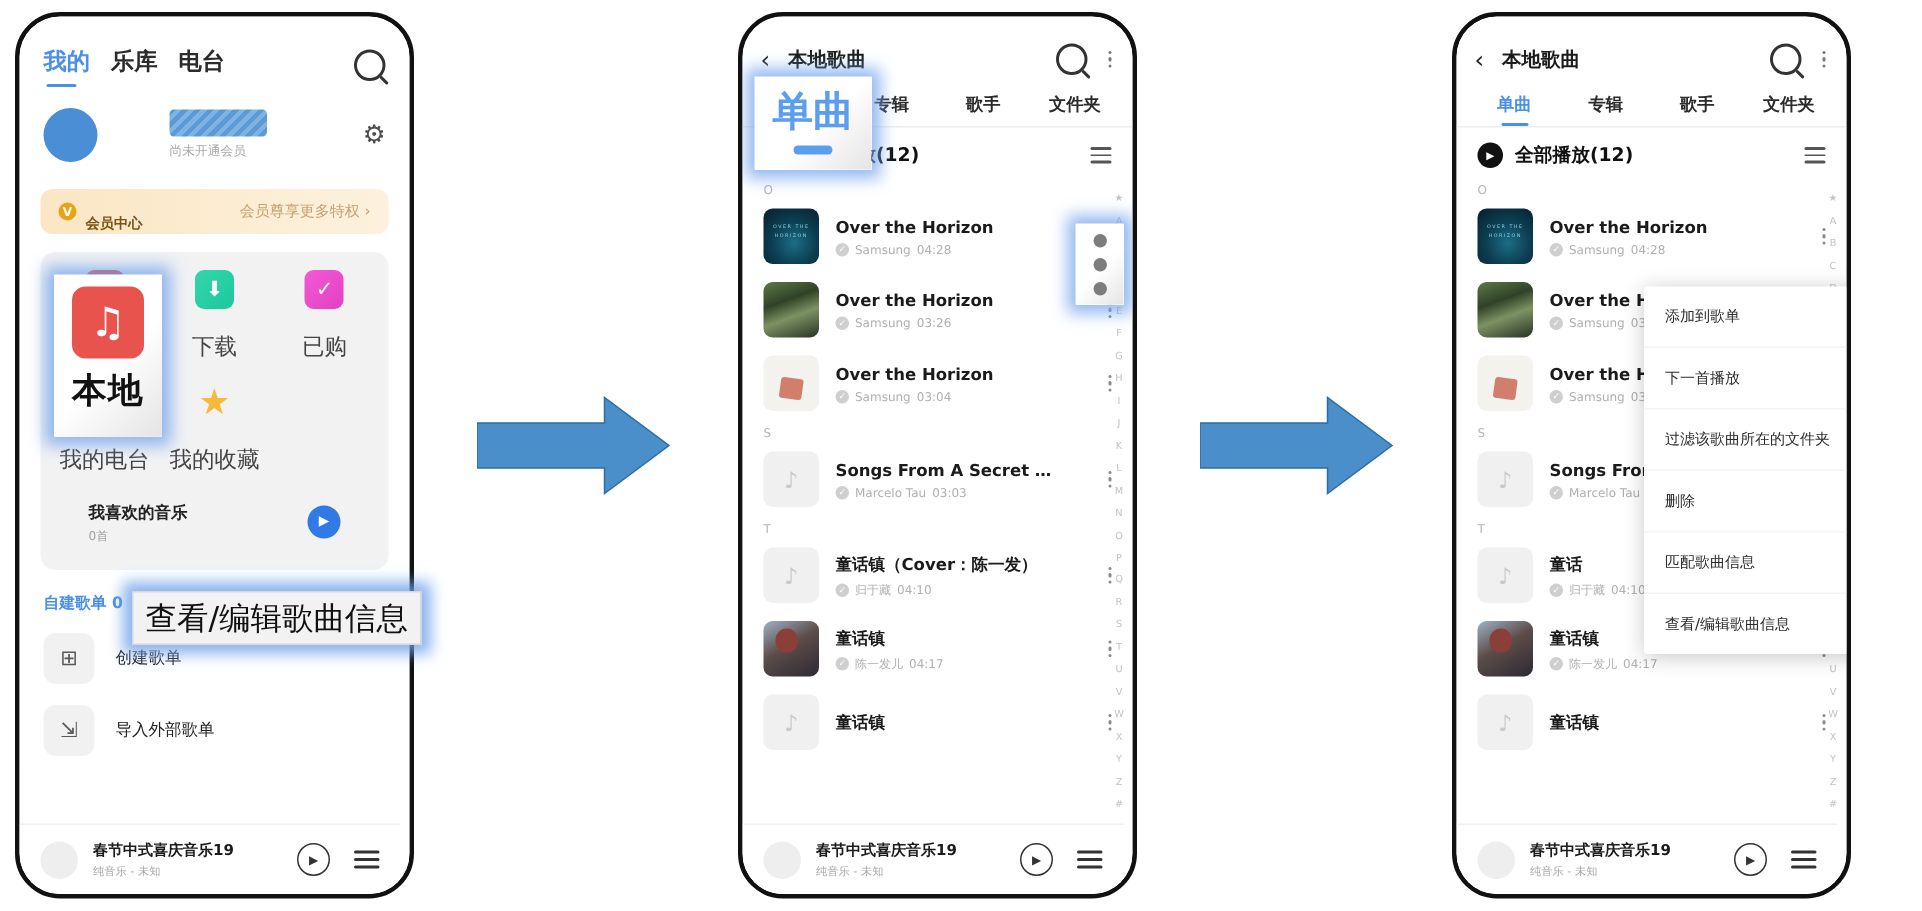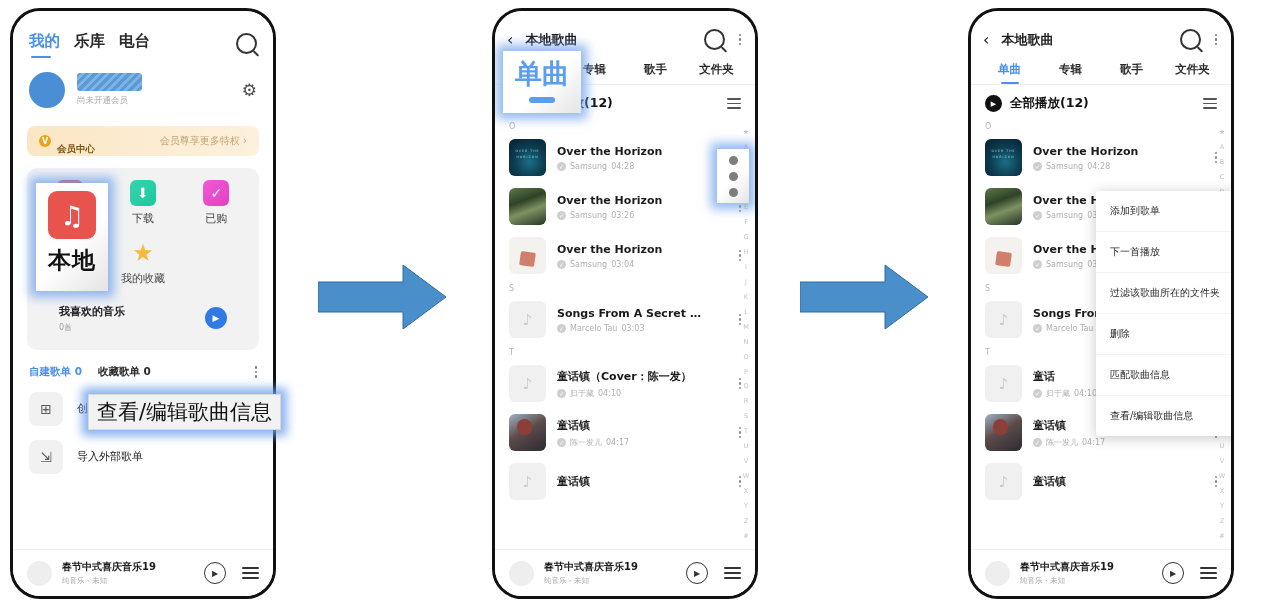--- a/index.html
+++ b/index.html
@@ -19,42 +19,42 @@
   .p1-tabs{display:flex;align-items:flex-end;padding:20px 16px 0 16px;gap:14px;}
   .p1-tab{font-size:15.5px;color:#2b2b2b;font-weight:600;position:relative;padding-bottom:6px;}
   .p1-tab.active{color:#4a90e8;}
   .p1-tab.active:after{content:"";position:absolute;left:2px;bottom:0;width:20px;height:2.5px;
                        background:#4a90e8;border-radius:2px;}
   .p1-search{margin-left:auto;}
   .ico-search{width:17px;height:17px;border:2px solid #333;border-radius:50%;position:relative;display:inline-block;}
   .ico-search:after{content:"";position:absolute;width:2px;height:7px;background:#333;
                     right:-2px;bottom:-5px;transform:rotate(-45deg);border-radius:1px;}
 
-  .p1-profile{display:flex;align-items:center;padding:14px 16px 8px 16px;}
+  .p1-profile{display:flex;align-items:center;padding:14px 16px 8px 16px;gap:36px;}
   .avatar{width:36px;height:36px;border-radius:50%;background:#4a8fd6;flex:0 0 auto;}
   .p1-names{margin-left:12px;}
   .name-redact{width:65px;height:18px;border-radius:3px;
      background:repeating-linear-gradient(135deg,#5b9ad6 0 3px,#7fb4e2 3px 6px);}
   .p1-sub{font-size:8.5px;color:#a9a9a9;margin-top:4px;}
   .gear{margin-left:auto;font-size:17px;color:#4c4c4c;line-height:1;}
 
   .vip-card{margin:10px 14px 0 14px;height:30px;border-radius:8px;
             background:linear-gradient(90deg,#fbe6c4,#fdf1dd);
             display:flex;align-items:center;padding:0 12px;}
   .vip-badge{width:12px;height:12px;border-radius:50%;background:#e8a317;color:#fff;
              font-size:8px;display:flex;align-items:center;justify-content:center;font-weight:bold;}
   .vip-txt{font-size:9.5px;color:#7b5414;font-weight:bold;margin-left:6px;margin-top:16px;}
   .vip-more{margin-left:auto;font-size:10px;color:#c6a271;}
 
   .p1-grid-wrap{margin:12px 14px 0 14px;background:#f2f2f3;border-radius:10px;padding:12px 6px 10px 6px;}
   .p1-grid{display:grid;grid-template-columns:repeat(3,1fr);row-gap:14px;}
   .gcell{display:flex;flex-direction:column;align-items:center;}
   .gicon{width:26px;height:26px;border-radius:6px;display:flex;align-items:center;justify-content:center;
          color:#fff;font-size:14px;}
-  .glabel{font-size:11px;color:#444;margin-top:5px;}
+  .glabel{font-size:15px;color:#444;margin-top:16px;}
   .g-dl{background:linear-gradient(135deg,#34d6ac,#1ec79d);}
   .g-buy{background:linear-gradient(135deg,#f05cd4,#e33fc4);}
   .g-radio{background:linear-gradient(135deg,#3aa7f0,#1b8fe0);}
   .g-star{color:#f6b93b;font-size:24px;}
 
   .fav-card{margin:10px 14px 0 14px;background:#f2f2f3;border-radius:8px;height:44px;
             display:flex;align-items:center;padding:0 12px;}
   .fav-t{font-size:11px;color:#222;font-weight:bold;}
   .fav-s{font-size:8px;color:#a0a0a0;margin-top:3px;}
   .play-circle{margin-left:auto;width:22px;height:22px;border-radius:50%;background:#2f7ae5;
@@ -66,21 +66,21 @@
   .seg.off{color:#2b2b2b;}
   .kebab{margin-left:auto;color:#666;font-size:13px;line-height:6px;letter-spacing:0;}
   .kebab span{display:block;width:2.5px;height:2.5px;background:#777;border-radius:50%;margin:2px 0;}
 
   .p1-act{display:flex;align-items:center;padding:12px 16px 0 16px;}
   .act-ico{width:34px;height:34px;border-radius:8px;background:#f1f1f2;display:flex;
            align-items:center;justify-content:center;color:#5a5a5a;font-size:14px;}
   .act-lbl{font-size:11px;color:#222;margin-left:14px;}
 
   
-  .player{position:absolute;left:0;right:0;bottom:0;height:46px;background:#fff;
+  .player{position:absolute;left:0;right:6px;bottom:0;height:46px;background:#fff;
           border-top:1px solid #f0f0f0;display:flex;align-items:center;padding:0 14px;}
   .pl-art{width:25px;height:25px;border-radius:50%;background:#eeeeee;flex:0 0 auto;}
   .pl-txt{margin-left:10px;}
   .pl-t{font-size:10px;font-weight:bold;color:#1c1c1c;}
   .pl-s{font-size:7.5px;color:#aaa;margin-top:2px;}
   .pl-btns{margin-left:auto;display:flex;align-items:center;gap:16px;}
   .pl-play{width:20px;height:20px;border:1.4px solid #333;border-radius:50%;
            display:flex;align-items:center;justify-content:center;font-size:8px;color:#333;}
   .pl-list{display:flex;flex-direction:column;gap:3.5px;}
   .pl-list i{display:block;width:17px;height:1.8px;background:#333;border-radius:1px;}

